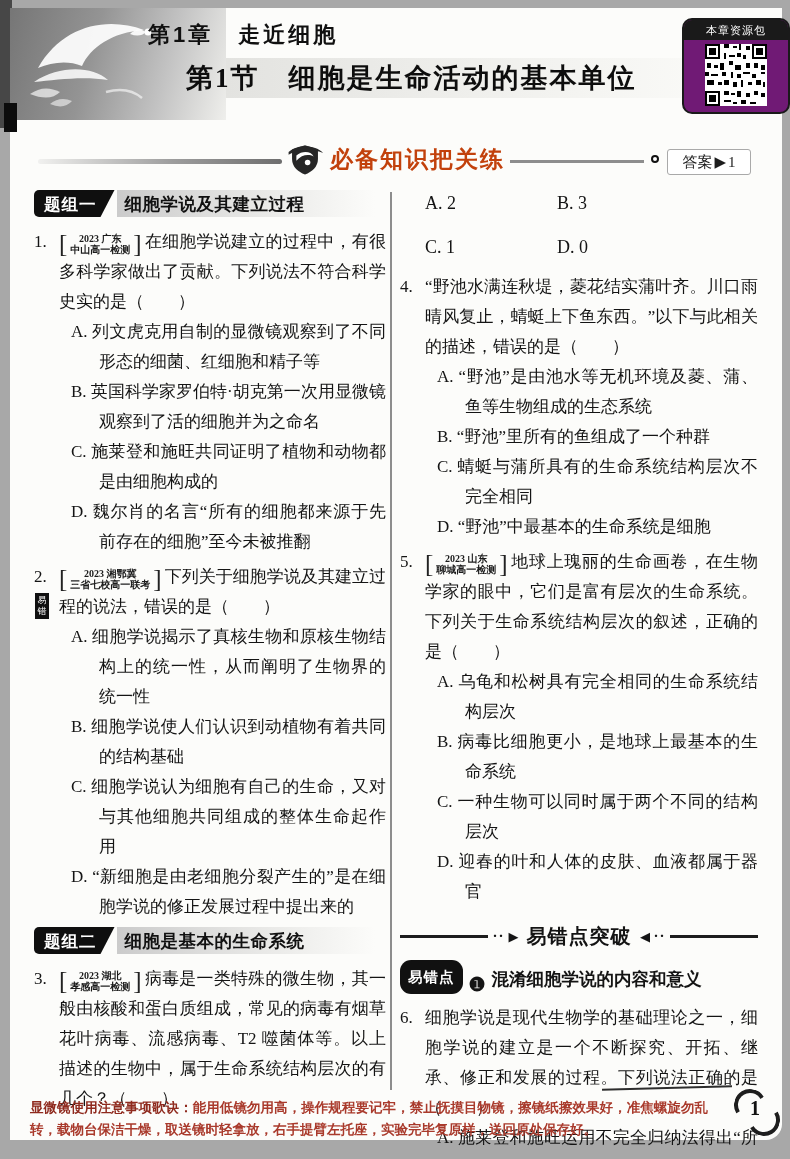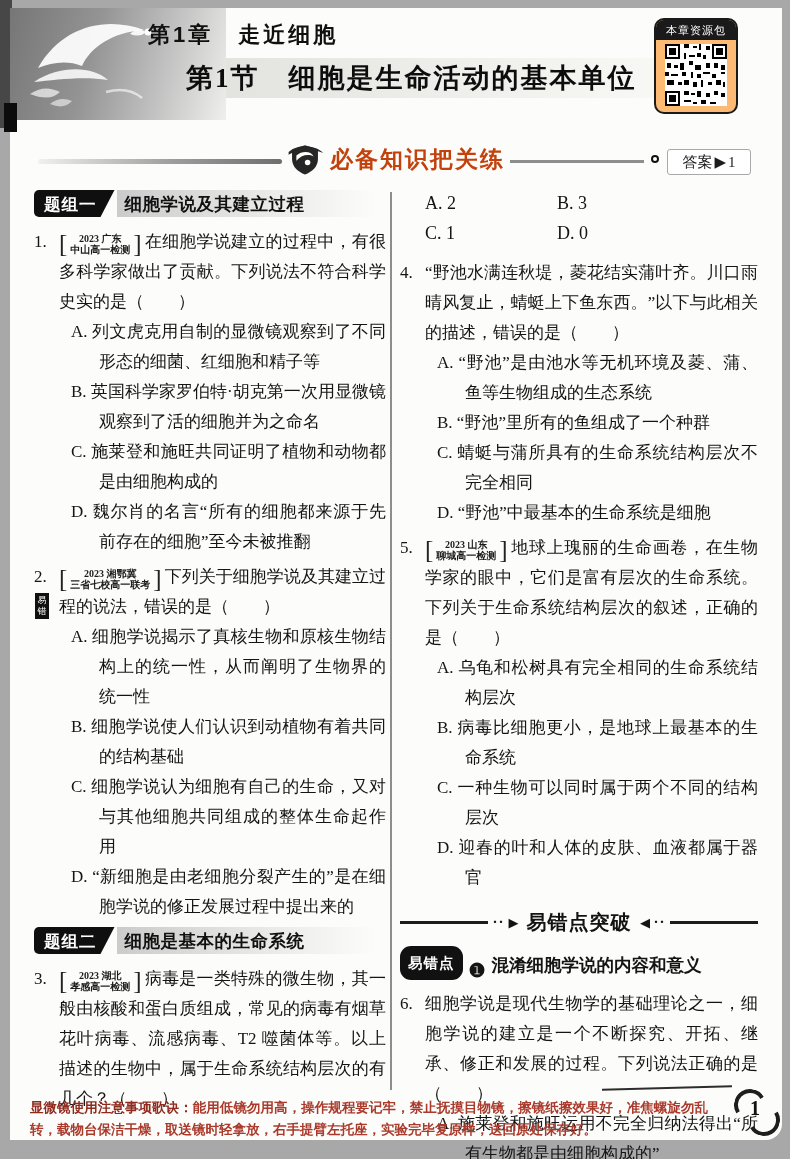--- a/index.html
+++ b/index.html
@@ -33,22 +33,22 @@
   }
   .section-band {
     position: absolute; left: 216px; top: 50px; width: 532px; height: 40px;
     background: linear-gradient(to right, #e3e3e0, #f5f5f2 70%, rgba(255,255,255,0));
   }
   .section-title {
     position: absolute; left: 176px; top: 52px;
     font-size: 27px; font-weight: 700; letter-spacing: 2px; color: #0d0d0d; z-index: 3;
   }
   .qr-badge {
-    position: absolute; left: 644px; top: 10px; width: 84px; height: 96px;
-    border: 2px solid #1a1a1a; border-radius: 10px; background: #fdba74; overflow: hidden; z-index: 4;
+    position: absolute; left: 672px; top: 10px; width: 108px; height: 96px;
+    border: 2px solid #1a1a1a; border-radius: 10px; background: #701a75; overflow: hidden; z-index: 4;
   }
   .qr-tab {
     background: #1a1a1a; color: #fff; font-family: "Liberation Sans", sans-serif;
     font-size: 11px; text-align: center; padding: 3px 0 2px; letter-spacing: 1px;
   }
   .qr-box { display: flex; justify-content: center; padding-top: 4px; }
   .qr-box svg { width: 62px; height: 62px; }
 
   
   .banner { position: absolute; left: 0; top: 132px; width: 100%; height: 44px; }
@@ -90,21 +90,21 @@
   .opt { padding-left: 28px; text-indent: -28px; margin-left: 12px; }
   .src { display: inline-flex; align-items: center; vertical-align: -5px; margin-right: 3px; }
   .src::before { content: "["; font-size: 25px; line-height: 1; font-weight: 400; color: #222; }
   .src::after  { content: "]"; font-size: 25px; line-height: 1; font-weight: 400; color: #222; }
   .src-lines { display: inline-flex; flex-direction: column; font-size: 10px; line-height: 11px;
     text-align: center; padding: 0 3px; font-weight: 600; color: #1b1b1b; }
   .side-tag { position: absolute; left: 1px; top: 31px; width: 14px; background: #101010; color: #fff;
     font-family: "Liberation Sans", sans-serif; font-size: 9px; line-height: 11px;
     text-align: center; padding: 2px 0; word-break: break-all; }
 
-  .opt-grid { display: grid; grid-template-columns: 132px 1fr; row-gap: 0;
+  .opt-grid { display: grid; grid-template-columns: 132px 1fr; row-gap: 14px;
     padding-left: 25px; margin: 2px 0 10px; font-size: 18px; }
 
   .err-div { display: flex; align-items: center; gap: 4px; margin: 14px 0 9px; }
   .err-div .ln { flex: 1; height: 3px; background: #1d1d1d; }
   .err-div .dots { font-weight: 900; font-size: 15px; letter-spacing: 1px; line-height: 1; }
   .err-div .tri { font-size: 13px; line-height: 1; }
   .err-div .flip { transform: scaleX(-1); display: inline-block; }
   .err-title { font-family: "Liberation Sans", sans-serif; font-weight: 900; font-size: 20px;
     letter-spacing: 1px; padding: 0 4px; color: #131313; }
   .err-point { display: flex; align-items: flex-end; gap: 6px; margin: 0 0 9px; }

